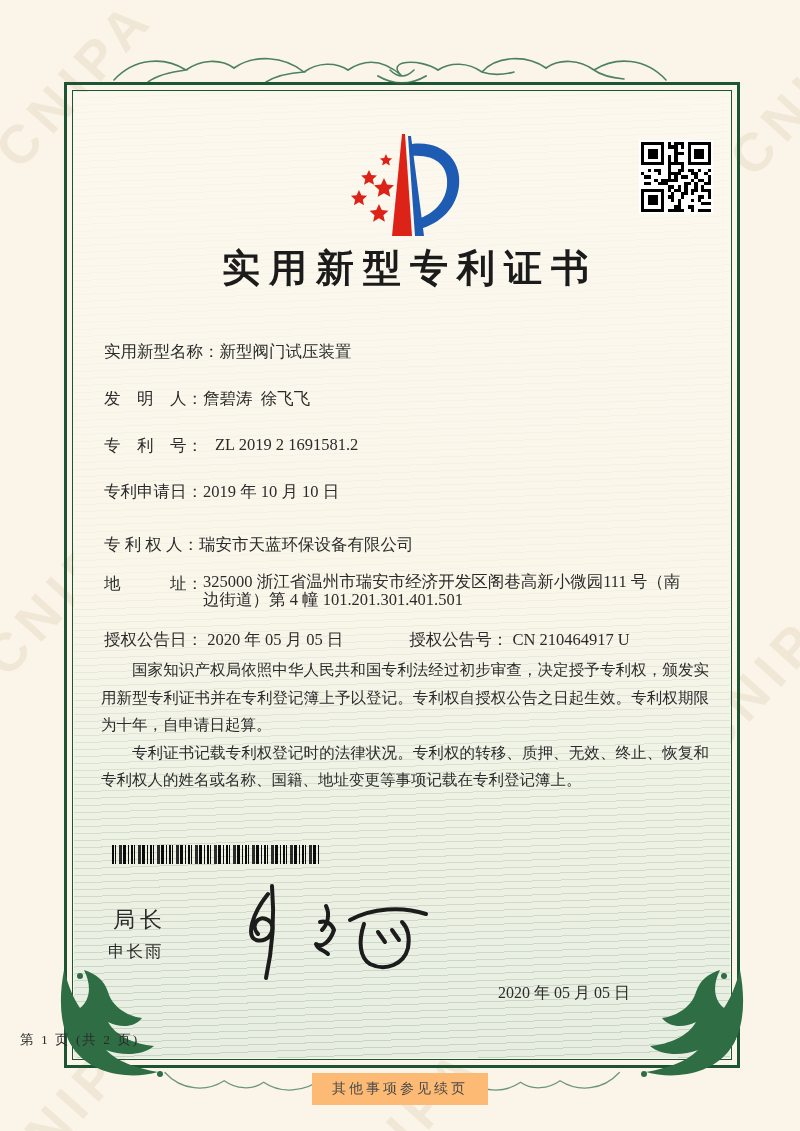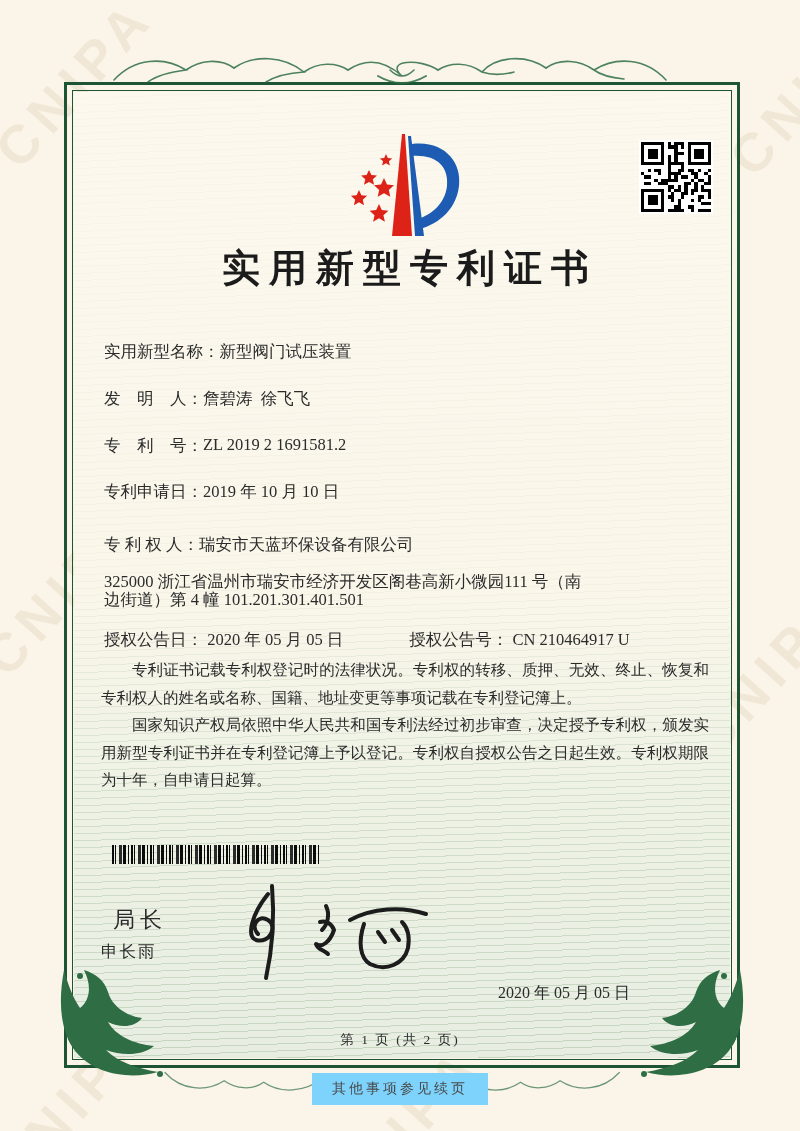--- a/index.html
+++ b/index.html
@@ -54,21 +54,21 @@
   .qr    { position:absolute; left:639px; top:140px; width:74px; height:74px; background:#fff; padding:2px; z-index:5; }
   .title {
     position:absolute; left:0; top:243px; width:100%; text-align:center;
     font-size:38px; font-weight:bold; letter-spacing:9px; color:#1b1b1b; z-index:5;padding-left:20px;
   }
 
   
   .field-row { position:absolute; left:104px; font-size:16.5px; z-index:5; display:flex; }
   .field-row .lbl { white-space:pre; }
   .field-row .val { white-space:pre-wrap; }
-  .fr1{top:341px;} .fr2{top:388px;} .fr3{top:435px;} .fr4{top:481px;} .fr5{top:534px;}
+  .fr1{top:341px;} .fr2{top:388px;} .fr3{top:435px;gap:12px;} .fr4{top:481px;} .fr5{top:534px;}
   .fr6{top:573px; width:600px;}
   .fr6 .val{ width:478px; line-height:18px; }
   .grant-row { position:absolute; left:104px; top:629px; width:600px; font-size:16.5px; z-index:5; display:flex; }
   .grant-row .pair2 { margin-left:66px; }
 
   
   .body-text {
     position:absolute; left:101px; top:656px; width:608px; z-index:5;
     font-size:15.5px; line-height:27.5px; text-align:justify;
   }
@@ -78,27 +78,27 @@
   .barcode {
     position:absolute; left:112px; top:845px; width:207px; height:19px; z-index:5;
     background:repeating-linear-gradient(90deg,
       #0a0a0a 0 2px, transparent 2px 3px,
       #0a0a0a 3px 4px, transparent 4px 7px,
       #2a2a2a 7px 10px, transparent 10px 11px,
       #0a0a0a 11px 14px, transparent 14px 16px,
       #0a0a0a 16px 17px, transparent 17px 19px);
   }
   .signer-title { position:absolute; left:113px; top:905px; font-size:22px; letter-spacing:5px; z-index:5; }
-  .signer-name  { position:absolute; left:101px; top:941px; font-size:16.5px; letter-spacing:2px; z-index:5; }
+  .signer-name  { position:absolute; left:108px; top:941px; font-size:16.5px; letter-spacing:2px; z-index:5; }
   .signature    { position:absolute; left:222px; top:880px; width:215px; height:105px; z-index:5; }
   .issue-date   { position:absolute; left:498px; top:983px; font-size:16px; z-index:5; }
-  .page-indicator { position:absolute; left:0; top:1031px; width:100%; text-align:center; font-size:13.5px; letter-spacing:2px; z-index:5; }
+  .page-indicator { position:absolute; left:0; top:1031px; width:100%; text-align:left; font-size:13.5px; letter-spacing:2px; z-index:5;padding-left:20px; }
   .note-box {
     position:absolute; left:50%; top:1073px; transform:translateX(-50%);
-    background:#7dd3fc; padding:7px 20px; font-size:14px; letter-spacing:3px;
+    background:#fdba74; padding:7px 20px; font-size:14px; letter-spacing:3px;
     color:#4a4a4a; z-index:6;
   }
 </style>
 </head>
 <body>
 
 <div class="page">
 
   <span class="wm wm1">CNIPA</span>
   <span class="wm wm2">CNIPA</span>
@@ -317,36 +317,37 @@
   </div>
   <div class="field-row fr4">
     <span class="lbl">专利申请日：</span>
     <span class="val">2019 年 10 月 10 日</span>
   </div>
   <div class="field-row fr5">
     <span class="lbl">专 利 权 人：</span>
     <span class="val">瑞安市天蓝环保设备有限公司</span>
   </div>
   <div class="field-row fr6">
+    <span class="lbl">地　　　址：</span>
     <span class="val">325000 浙江省温州市瑞安市经济开发区阁巷高新小微园111 号（南边街道）第 4 幢 101.201.301.401.501</span>
   </div>
   <div class="grant-row">
     <span class="pair1">
       <span class="lbl">授权公告日：</span>
       <span class="val">2020 年 05 月 05 日</span>
     </span>
     <span class="pair2">
       <span class="lbl">授权公告号：</span>
       <span class="val">CN 210464917 U</span>
     </span>
   </div>
 
   <div class="body-text">
+    <p>国家知识产权局依照中华人民共和国专利法经过初步审查，决定授予专利权，颁发实用新型专利证书并在专利登记簿上予以登记。专利权自授权公告之日起生效。专利权期限为十年，自申请日起算。</p>
     <p>专利证书记载专利权登记时的法律状况。专利权的转移、质押、无效、终止、恢复和专利权人的姓名或名称、国籍、地址变更等事项记载在专利登记簿上。</p>
-    <p>国家知识产权局依照中华人民共和国专利法经过初步审查，决定授予专利权，颁发实用新型专利证书并在专利登记簿上予以登记。专利权自授权公告之日起生效。专利权期限为十年，自申请日起算。</p>
   </div>
 
   <div class="barcode"></div>
 
   <div class="signer-title">局长</div>
   <div class="signer-name">申长雨</div>
   <svg class="signature" viewBox="0 0 215 105">
     <g stroke="#1c1c1c" stroke-width="4" fill="none" stroke-linecap="round" stroke-linejoin="round">
       <path d="M46,14 C30,34 24,56 34,60 C48,64 56,46 46,40 C36,34 28,46 36,54"></path>
       <path d="M50,6 C52,30 52,62 44,98"></path>

